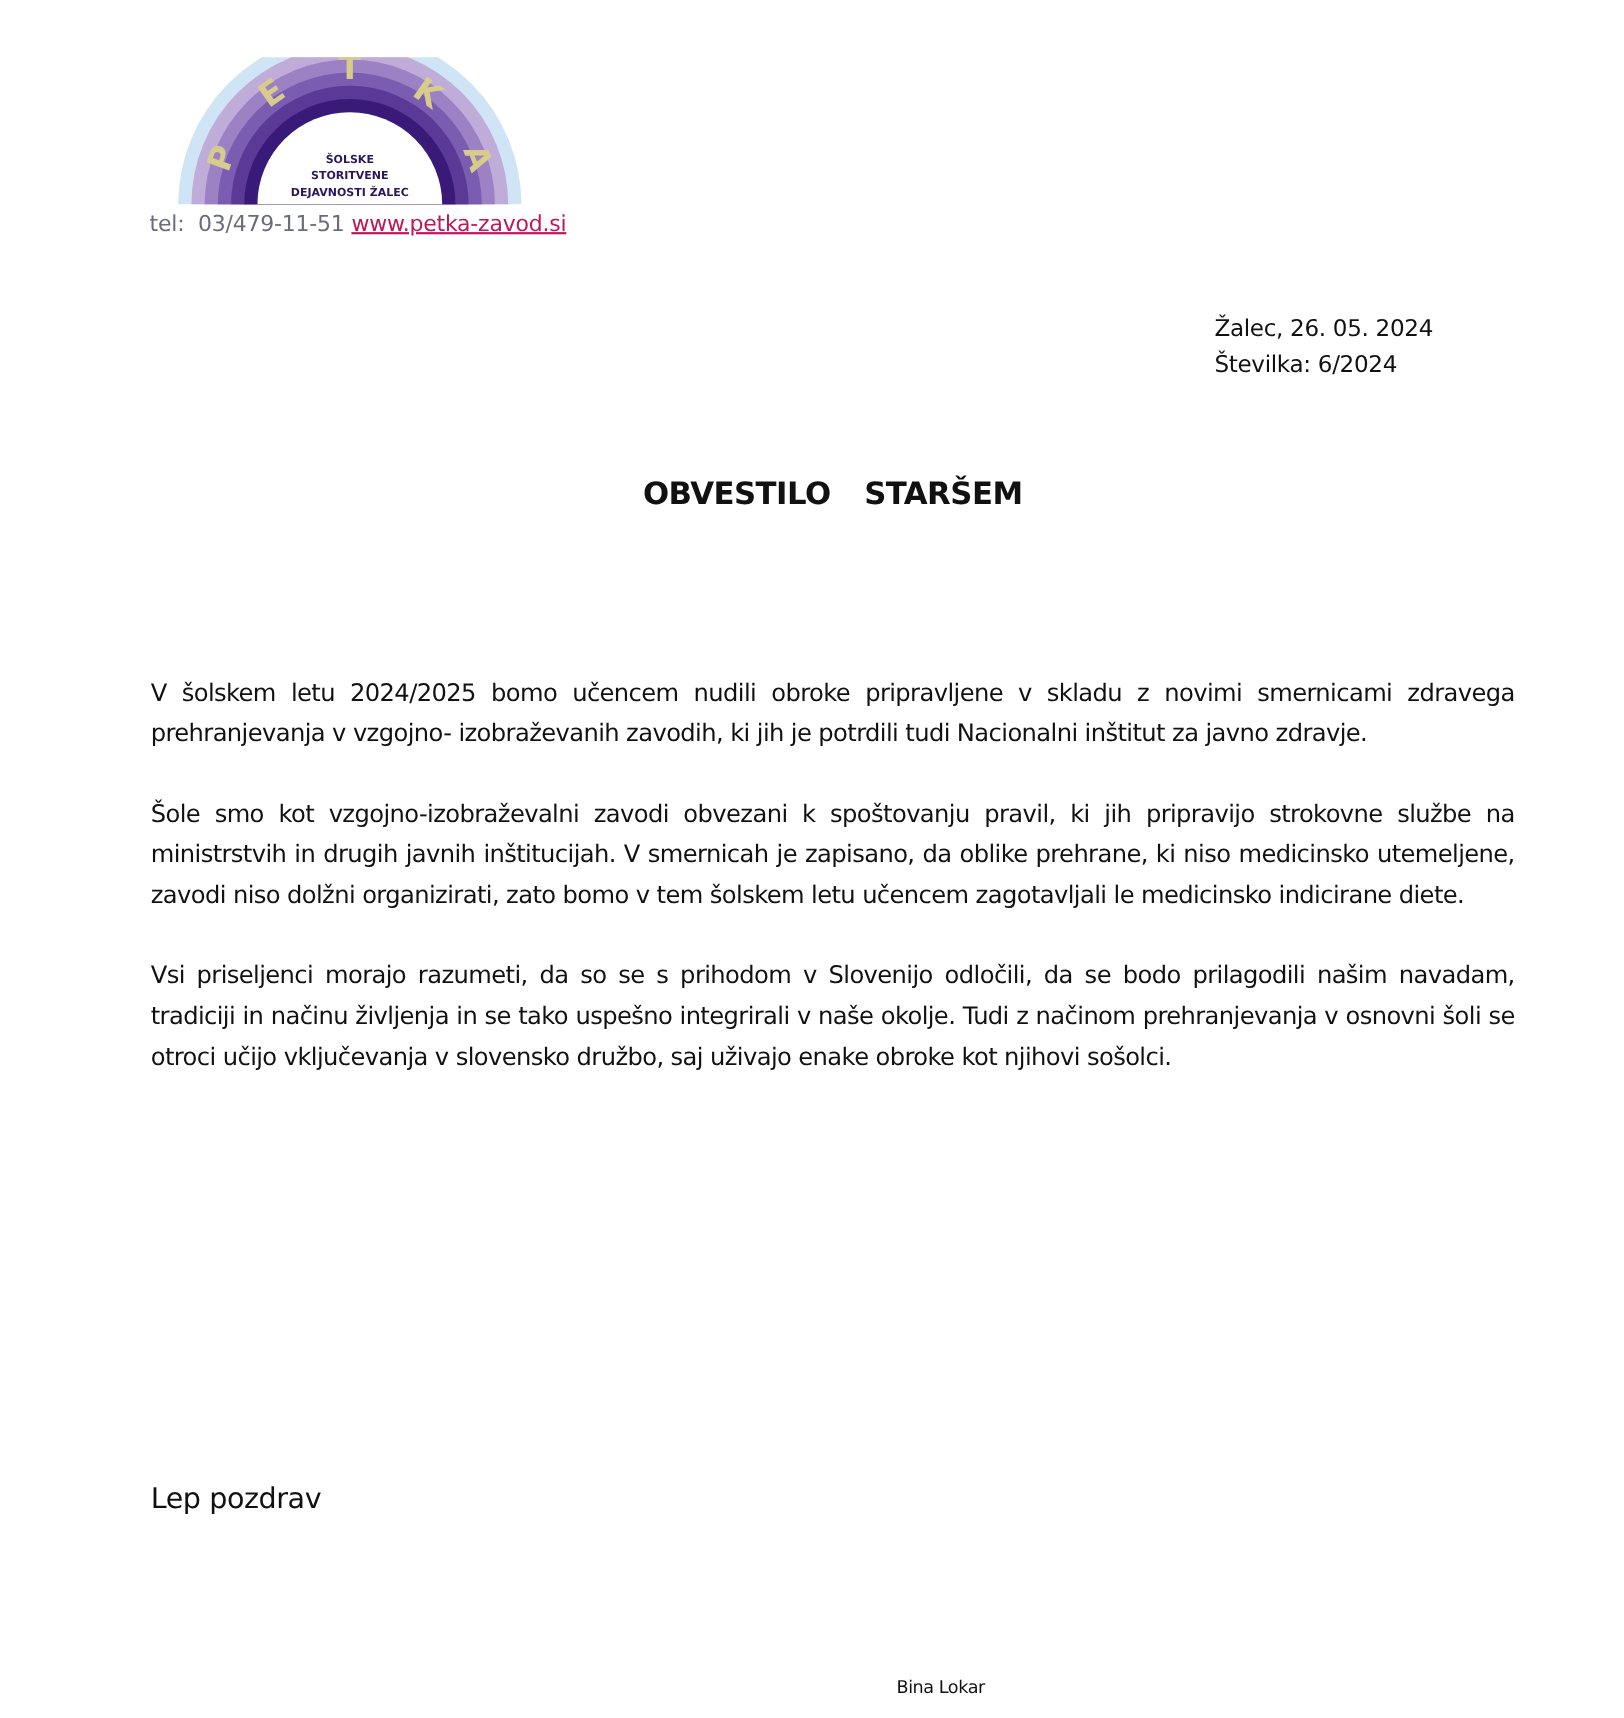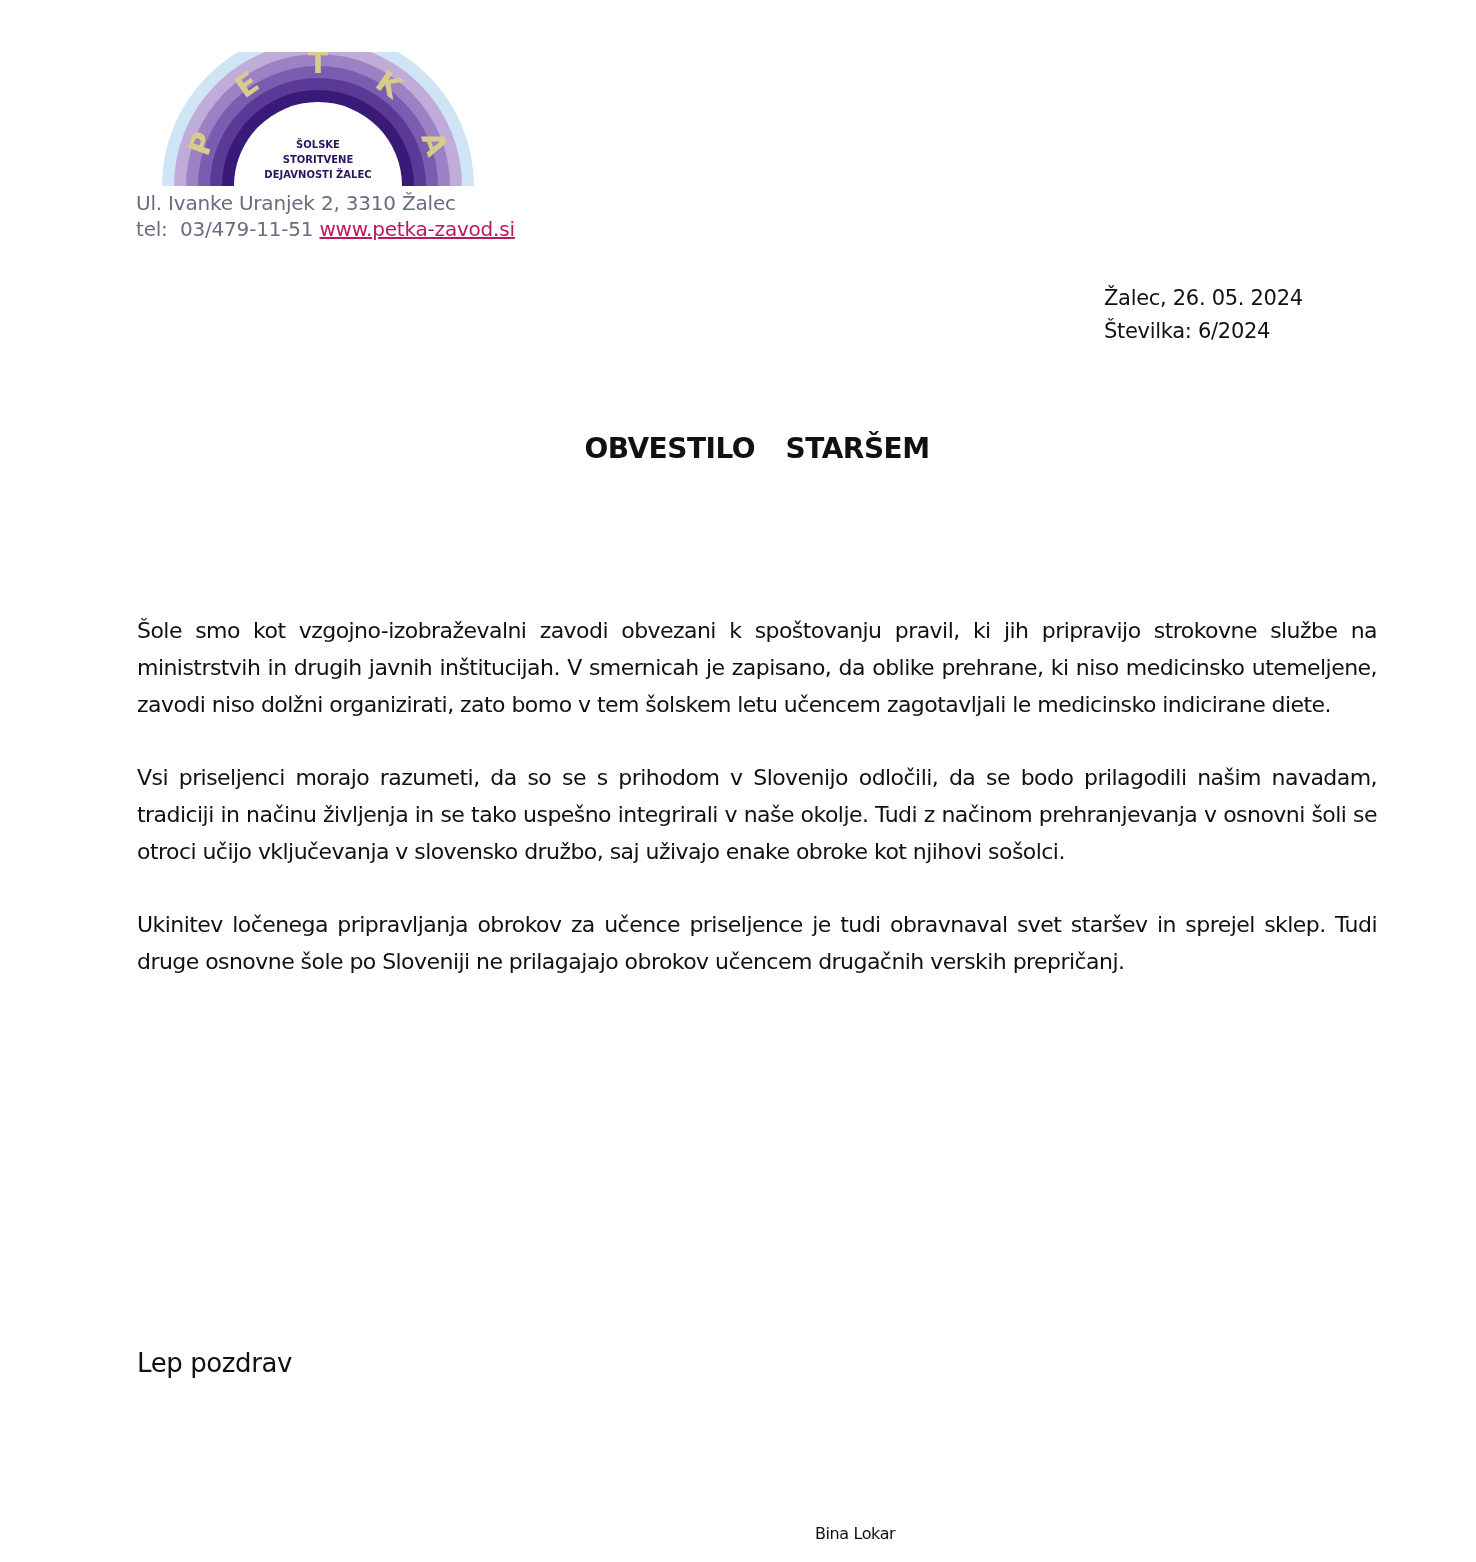--- a/index.html
+++ b/index.html
@@ -44,39 +44,38 @@
         <text x="227.97632523482764" y="34.063450596742996" text-anchor="middle" dominant-baseline="middle" font-family="DejaVu Sans, sans-serif" font-weight="bold" font-size="30" fill="#d8cc8a" transform="rotate(35 227.97632523482764 34.063450596742996)">K</text>
         <text x="272.64249973588085" y="92.27354251426841" text-anchor="middle" dominant-baseline="middle" font-family="DejaVu Sans, sans-serif" font-weight="bold" font-size="30" fill="#d8cc8a" transform="rotate(70 272.64249973588085 92.27354251426841)">A</text>
       </g>
     <text x="158" y="96" text-anchor="middle" font-family="DejaVu Sans, sans-serif" font-weight="bold" font-size="10" fill="#2a1660">ŠOLSKE</text>
     <text x="158" y="111" text-anchor="middle" font-family="DejaVu Sans, sans-serif" font-weight="bold" font-size="10" fill="#2a1660">STORITVENE</text>
     <text x="158" y="126" text-anchor="middle" font-family="DejaVu Sans, sans-serif" font-weight="bold" font-size="10" fill="#2a1660">DEJAVNOSTI ŽALEC</text>
   </svg>
 </div>
 
 <div class="addr">
-  <div>Ul. Ivanke Uranjek 2, 3310 Žalec</div>
   <div>
     <span>tel:</span>&nbsp;
     <span>03/479-11-51</span>
     <a>www.petka-zavod.si</a>
   </div>
 </div>
 
 <div class="dateblock">
   <div>Žalec, 26. 05. 2024</div>
   <div>Številka: 6/2024</div>
 </div>
 
 <div class="title" style="white-space:pre;">OBVESTILO  STARŠEM</div>
 
 <div class="body">
+  <p>V šolskem letu 2024/2025 bomo učencem nudili obroke pripravljene v skladu z novimi smernicami zdravega prehranjevanja v vzgojno- izobraževanih zavodih, ki jih je potrdili tudi  Nacionalni inštitut za javno zdravje.</p>
   <p>Šole smo kot vzgojno-izobraževalni zavodi obvezani k spoštovanju pravil, ki jih pripravijo strokovne službe na ministrstvih in drugih javnih inštitucijah. V smernicah je zapisano, da oblike prehrane, ki niso medicinsko utemeljene, zavodi niso dolžni organizirati, zato bomo v tem šolskem letu učencem zagotavljali le medicinsko indicirane diete.</p>
   <p>Vsi priseljenci morajo razumeti, da so se s prihodom v Slovenijo odločili, da se bodo prilagodili našim navadam, tradiciji in načinu življenja in se tako uspešno integrirali v naše okolje. Tudi z načinom prehranjevanja v osnovni šoli se otroci učijo vključevanja v slovensko družbo, saj uživajo enake obroke kot njihovi sošolci.</p>
-  <p>Ukinitev ločenega pripravljanja obrokov za učence priseljence je tudi obravnaval svet staršev in sprejel sklep. Tudi druge osnovne šole po Sloveniji ne prilagajajo obrokov učencem drugačnih verskih prepričanj.</p>
 </div>
 
 <div class="greeting">Lep pozdrav</div>
 
 <div class="sign">
   <div>Bina Lokar</div>
   <div>direktorica</div>
 </div>
 
 </body></html>

